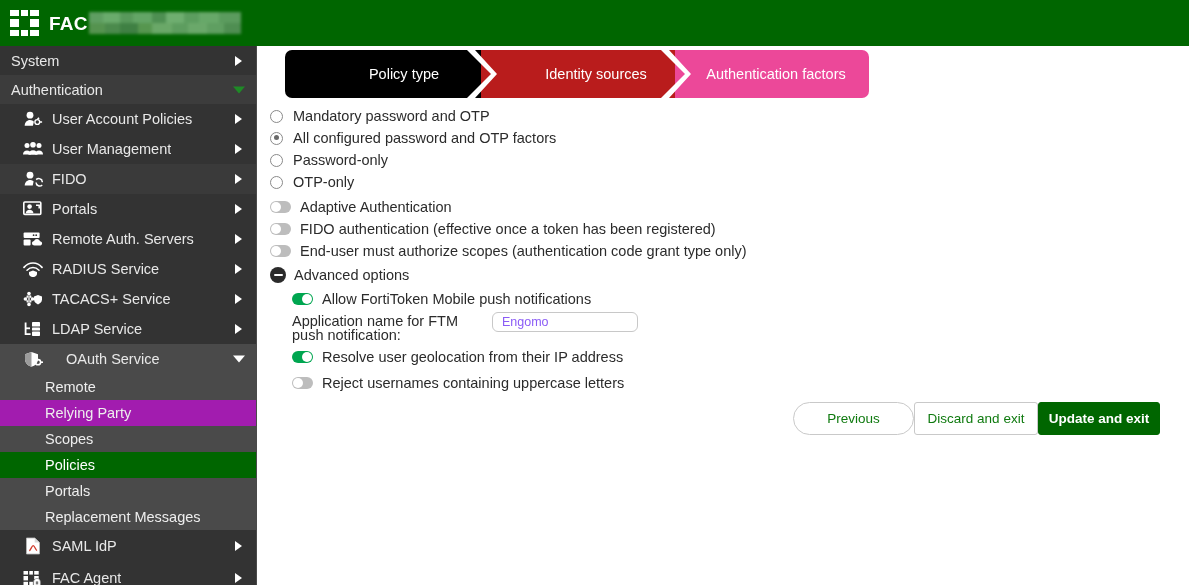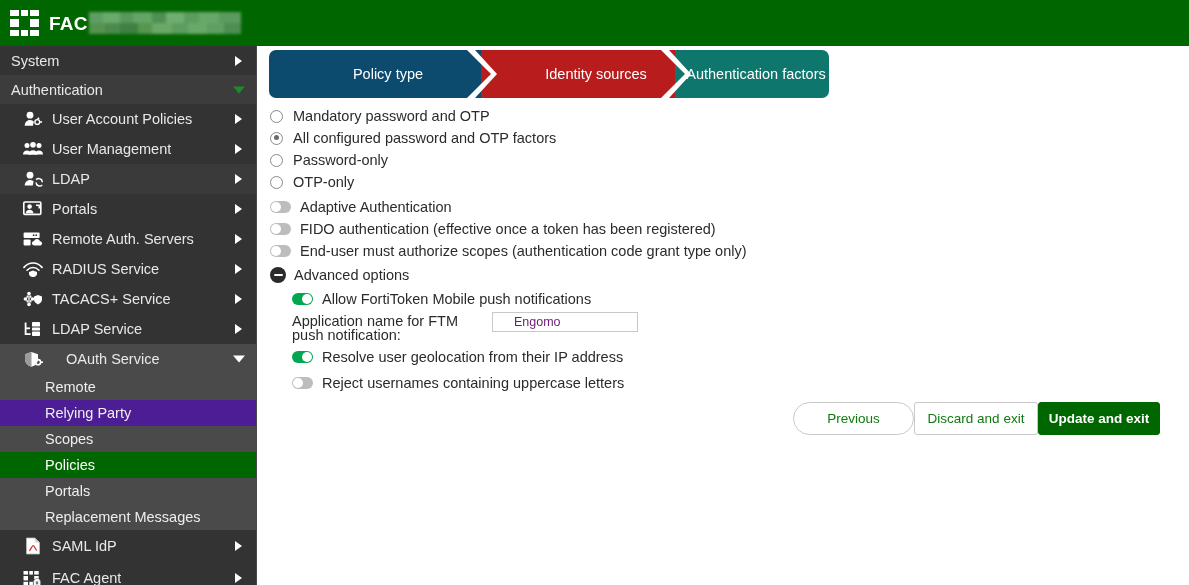--- a/index.html
+++ b/index.html
@@ -111,48 +111,48 @@
     border-left: 6px solid transparent;
     border-right: 6px solid transparent;
   }
 
   .subnav { background: #4a4a4a; padding-left: 0; }
   .sub-item {
     height: 26px; display: flex; align-items: center;
     padding-left: 45px; color: #eeeeee;
     background: #4a4a4a;
   }
-  .sub-item.hover { background: #4c1d95; }
+  .sub-item.hover { background: #a21caf; }
   .sub-item.active { background: #006600; color: #ffffff; }
 
   
   .content {
     position: absolute; left: 258px; top: 46px;
     width: 931px; height: 539px; background: #ffffff;
   }
 
   
   .wizard {
     position: absolute; left: 11px; top: 4px;
     width: 600px; height: 48px;
   }
   .step {
     position: absolute; top: 0; height: 48px;
     display: flex; align-items: center; justify-content: center;
     color: #ffffff; font-size: 14.5px;
   }
   .step-1 {
-    left: 0; width: 230px; background: #0c4a6e;
+    left: 16px; width: 230px; background: #000000;
     border-radius: 7px 0 0 7px;
   }
   .step-2 {
     left: 212px; width: 222px; background: #b91c1c;
   }
   .step-3 {
-    left: 406px; width: 154px; background: #0f766e;
+    left: 406px; width: 194px; background: #ec4899;
     border-radius: 0 7px 7px 0;
   }
   .step-label { position: relative; z-index: 3; padding-left: 8px; }
   .chev {
     position: absolute; z-index: 4; top: 0; width: 30px; height: 48px;
   }
   .chev svg { display: block; }
   .chev-1 { left: 198px; }
   .chev-2 { left: 392px; }
 
@@ -200,24 +200,24 @@
 
   .indent { padding-left: 22px; }
 
   .ftm-row {
     display: flex; align-items: flex-start;
     padding-left: 22px; height: 34px; margin-top: 2px;
   }
   .ftm-label { width: 200px; line-height: 14px; padding-top: 2px; }
   .ftm-input {
     width: 146px; height: 20px;
-    border: 1px solid #c8c8c8; border-radius: 0;
-    background: #ffffff; color: #701a75;
+    border: 1px solid #c8c8c8; border-radius: 6px;
+    background: #ffffff; color: #8b5cf6;
     font-family: "Liberation Sans", sans-serif;
-    font-size: 12.5px; padding: 0 21px;
+    font-size: 12.5px; padding: 0 9px;
     outline: none;
   }
 
   
   .btnbar {
     position: absolute; right: 29px; top: 356px;
     display: flex; align-items: center; 
   }
   .btn {
     height: 33px; font-size: 13.5px;
@@ -321,21 +321,21 @@
     <div class="nav-item shade">
       <span class="ico">
         <svg width="19" height="16" viewBox="0 0 19 16">
             <circle cx="6" cy="4.2" r="3.4" fill="#fff"></circle>
             <path d="M0.7 14.6c0-3.3 2.4-5.6 5.3-5.6 1.4 0 2.7.5 3.6 1.5l-.9 4.1z" fill="#fff"></path>
             <path d="M12.2 8.6a3.6 3.6 0 016.1 2.6M18.2 14a3.6 3.6 0 01-6.1-2.6" fill="none" stroke="#fff" stroke-width="1.5"></path>
             <path d="M17.6 7.4l.9 1.6-1.8.1z" fill="#fff"></path>
             <path d="M12.8 14.8l-.9-1.6 1.8-.1z" fill="#fff"></path>
           </svg>
       </span>
-      <span class="lbl">LDAP</span>
+      <span class="lbl">FIDO</span>
       <span class="caret-right"></span>
     </div>
 
     <div class="nav-item">
       <span class="ico">
         <svg width="20" height="16" viewBox="0 0 20 16">
             <rect x="0.8" y="1" width="17" height="12.4" rx="1" fill="none" stroke="#fff" stroke-width="1.6"></rect>
             <circle cx="6.6" cy="5.6" r="2.3" fill="#fff"></circle>
             <path d="M2.8 12.2c0-2.1 1.7-3.4 3.8-3.4s3.8 1.3 3.8 3.4z" fill="#fff"></path>
             <path d="M13 4.2h3.2v3.2" fill="none" stroke="#fff" stroke-width="1.5"></path>

